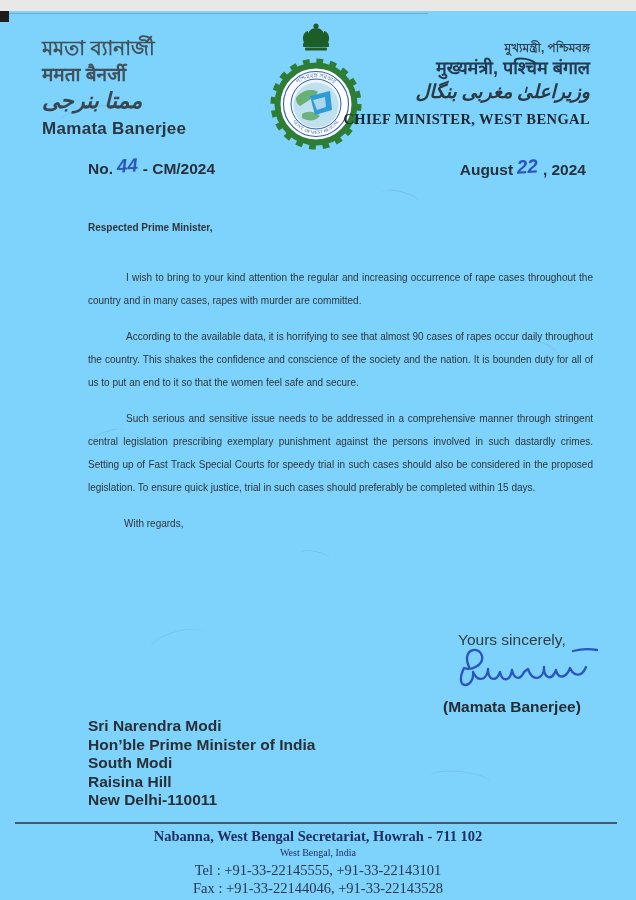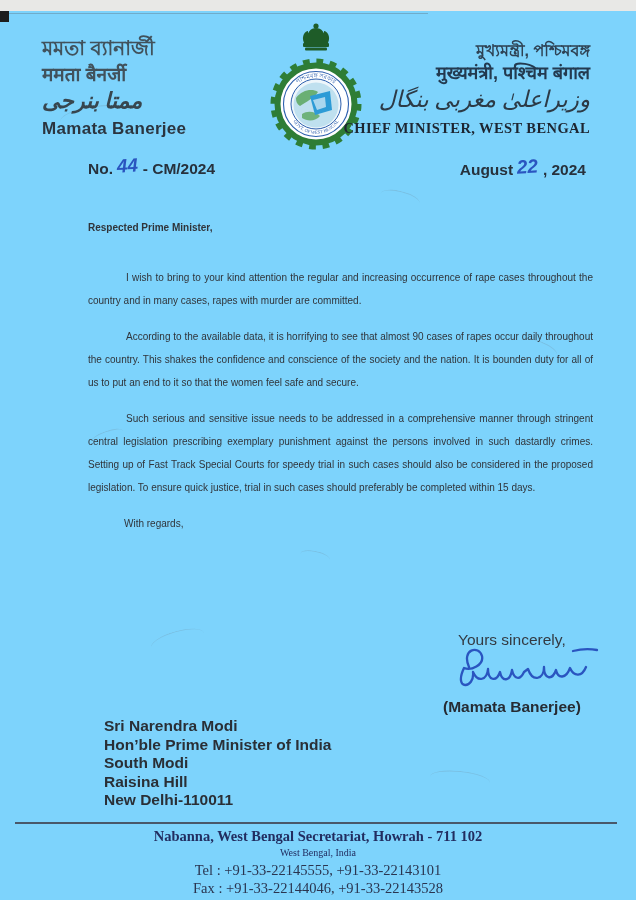--- a/index.html
+++ b/index.html
@@ -26,44 +26,44 @@
   .s8{left:300px;top:540px;width:30px;height:10px;transform:rotate(12deg);}
 
   
   .header-left{position:absolute;left:42px;top:26px;line-height:1.15;}
   .hl-bengali{font-size:20px;font-weight:bold;color:#41525c;}
   .hl-hindi{font-size:19px;font-weight:bold;color:#41525c;margin-top:4px;}
   .hl-urdu{font-size:22px;font-weight:bold;font-style:italic;color:#37464f;margin-top:2px;font-family:"Liberation Serif", serif;}
   .hl-english{font-size:17px;font-weight:bold;color:#2b3540;margin-top:6px;letter-spacing:.3px;}
 
   .header-right{position:absolute;right:46px;top:30px;text-align:right;line-height:1.2;}
-  .hr-bengali{font-size:16px;font-weight:bold;color:#2e4254;}
+  .hr-bengali{font-size:12px;font-weight:bold;color:#2e4254;}
   .hr-hindi{font-size:18px;font-weight:bold;color:#233a50;margin-top:3px;}
-  .hr-urdu{font-size:23px;font-weight:normal;font-style:italic;color:#2c3a46;margin-top:1px;font-family:"Liberation Serif", serif;}
+  .hr-urdu{font-size:19px;font-weight:bold;font-style:italic;color:#2c3a46;margin-top:1px;font-family:"Liberation Serif", serif;}
   .hr-english{font-size:14.5px;font-weight:bold;color:#1d2632;margin-top:7px;font-family:"Liberation Serif", serif;letter-spacing:.4px;}
 
   .emblem{position:absolute;left:262px;top:10px;}
 
   
   .ref-no{position:absolute;left:88px;top:146px;font-size:15.5px;font-weight:bold;color:#27313c;}
   .hand{color:#2a55c0;font-size:19px;font-style:italic;display:inline-block;transform:rotate(-4deg) translateY(-2px);font-weight:bold;}
   .ref-date{position:absolute;right:50px;top:147px;font-size:15.5px;font-weight:bold;color:#27313c;}
 
   
   .body-block{position:absolute;left:88px;top:205px;width:505px;font-size:10px;line-height:23px;color:#30343a;}
   .salutation{font-weight:bold;margin:0 0 27px 0;}
   .body-block p.par{margin:0 0 13px 0;text-align:justify;text-indent:38px;}
   .with-regards{margin-top:11px;padding-left:36px;}
 
   .closing{position:absolute;left:458px;top:620px;font-size:15.5px;color:#333a42;}
   .signature{position:absolute;left:445px;top:630px;}
   .signatory{position:absolute;left:443px;top:687px;font-size:15.5px;font-weight:bold;color:#262b33;}
 
   
-  .recipient{position:absolute;left:104px;top:706px;font-size:15.5px;font-weight:bold;line-height:18.5px;color:#2a2f36;}
+  .recipient{position:absolute;left:88px;top:706px;font-size:15.5px;font-weight:bold;line-height:18.5px;color:#2a2f36;}
 
   
   .footer-rule{position:absolute;left:15px;top:811px;width:602px;height:2px;background:#49586a;}
   .footer{position:absolute;left:0;top:817px;width:636px;text-align:center;font-family:"Liberation Serif", serif;}
   .f-addr1{font-size:14.5px;font-weight:bold;color:#222d60;}
   .f-addr2{font-size:10px;font-weight:normal;color:#222d60;margin-top:2px;}
   .f-tel{font-size:14.5px;color:#2a3550;margin-top:4px;}
   .f-fax{font-size:14.5px;color:#2a3550;margin-top:1px;}
 </style>
 </head>

